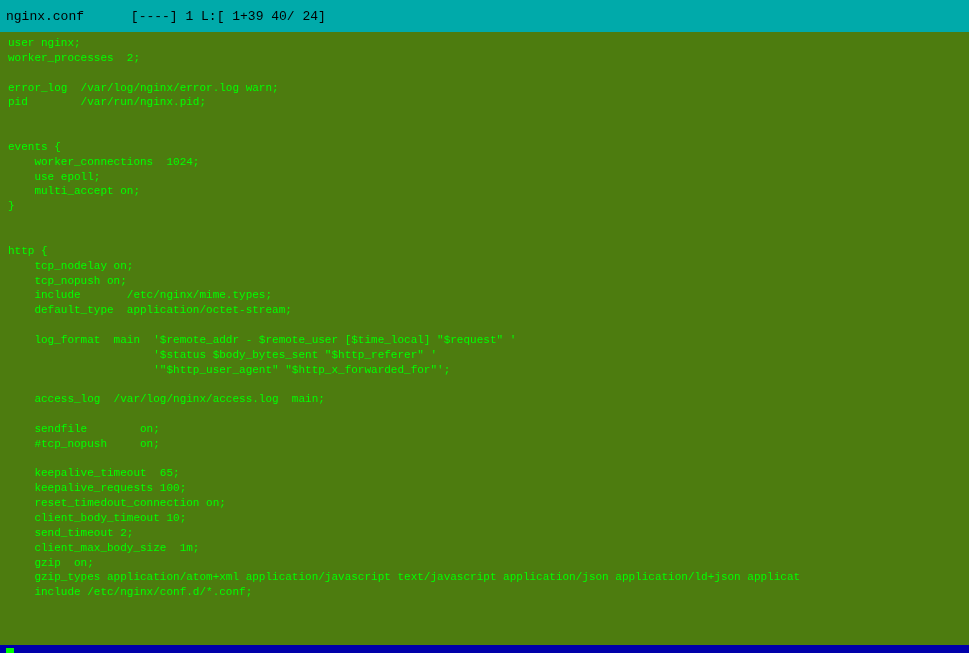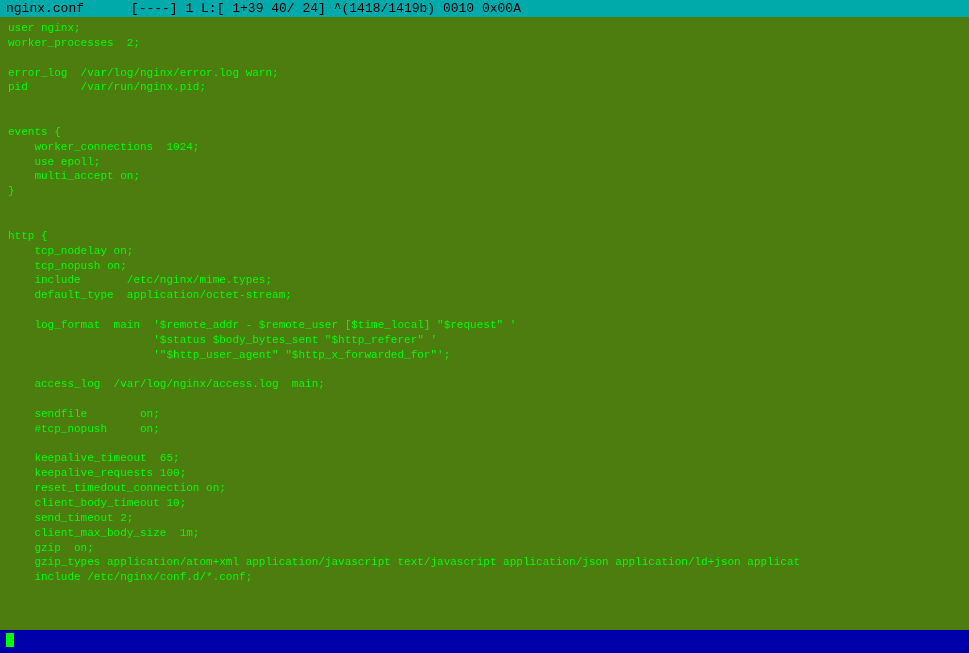--- a/index.html
+++ b/index.html
@@ -10,21 +10,21 @@
       font-family: 'Courier New', Courier, monospace;
       font-size: 13px;
       overflow: hidden;
     }
     #status-bar {
       background-color: #00AAAA;
       color: #000000;
       padding: 4px 6px;
       font-size: 13px;
       white-space: nowrap;
-      height: 17px;
+      height: 32px;
       display: flex;
       align-items: center;
     }
     #editor-area {
       background-color: #4d7c0f;
       color: #00FF00;
       padding: 4px 8px;
       white-space: pre;
       font-size: 11px;
       line-height: 1.35;
@@ -51,21 +51,20 @@
 </head>
 <body>
 
 <div id="status-bar">
   <span>nginx.conf</span>
   <span>&nbsp;&nbsp;&nbsp;&nbsp;&nbsp;&nbsp;</span>
   <span>[----]</span>
   <span>&nbsp;</span>
   <span>1 L:[  1+39  40/ 24]</span>
   <span>&nbsp;</span>
-  <span>^(1418/1419b) 0010 0x00A</span>
 </div>
 
 <div id="editor-area">user nginx;
 worker_processes  2;
 
 error_log  /var/log/nginx/error.log warn;
 pid        /var/run/nginx.pid;
 
 
 events {

